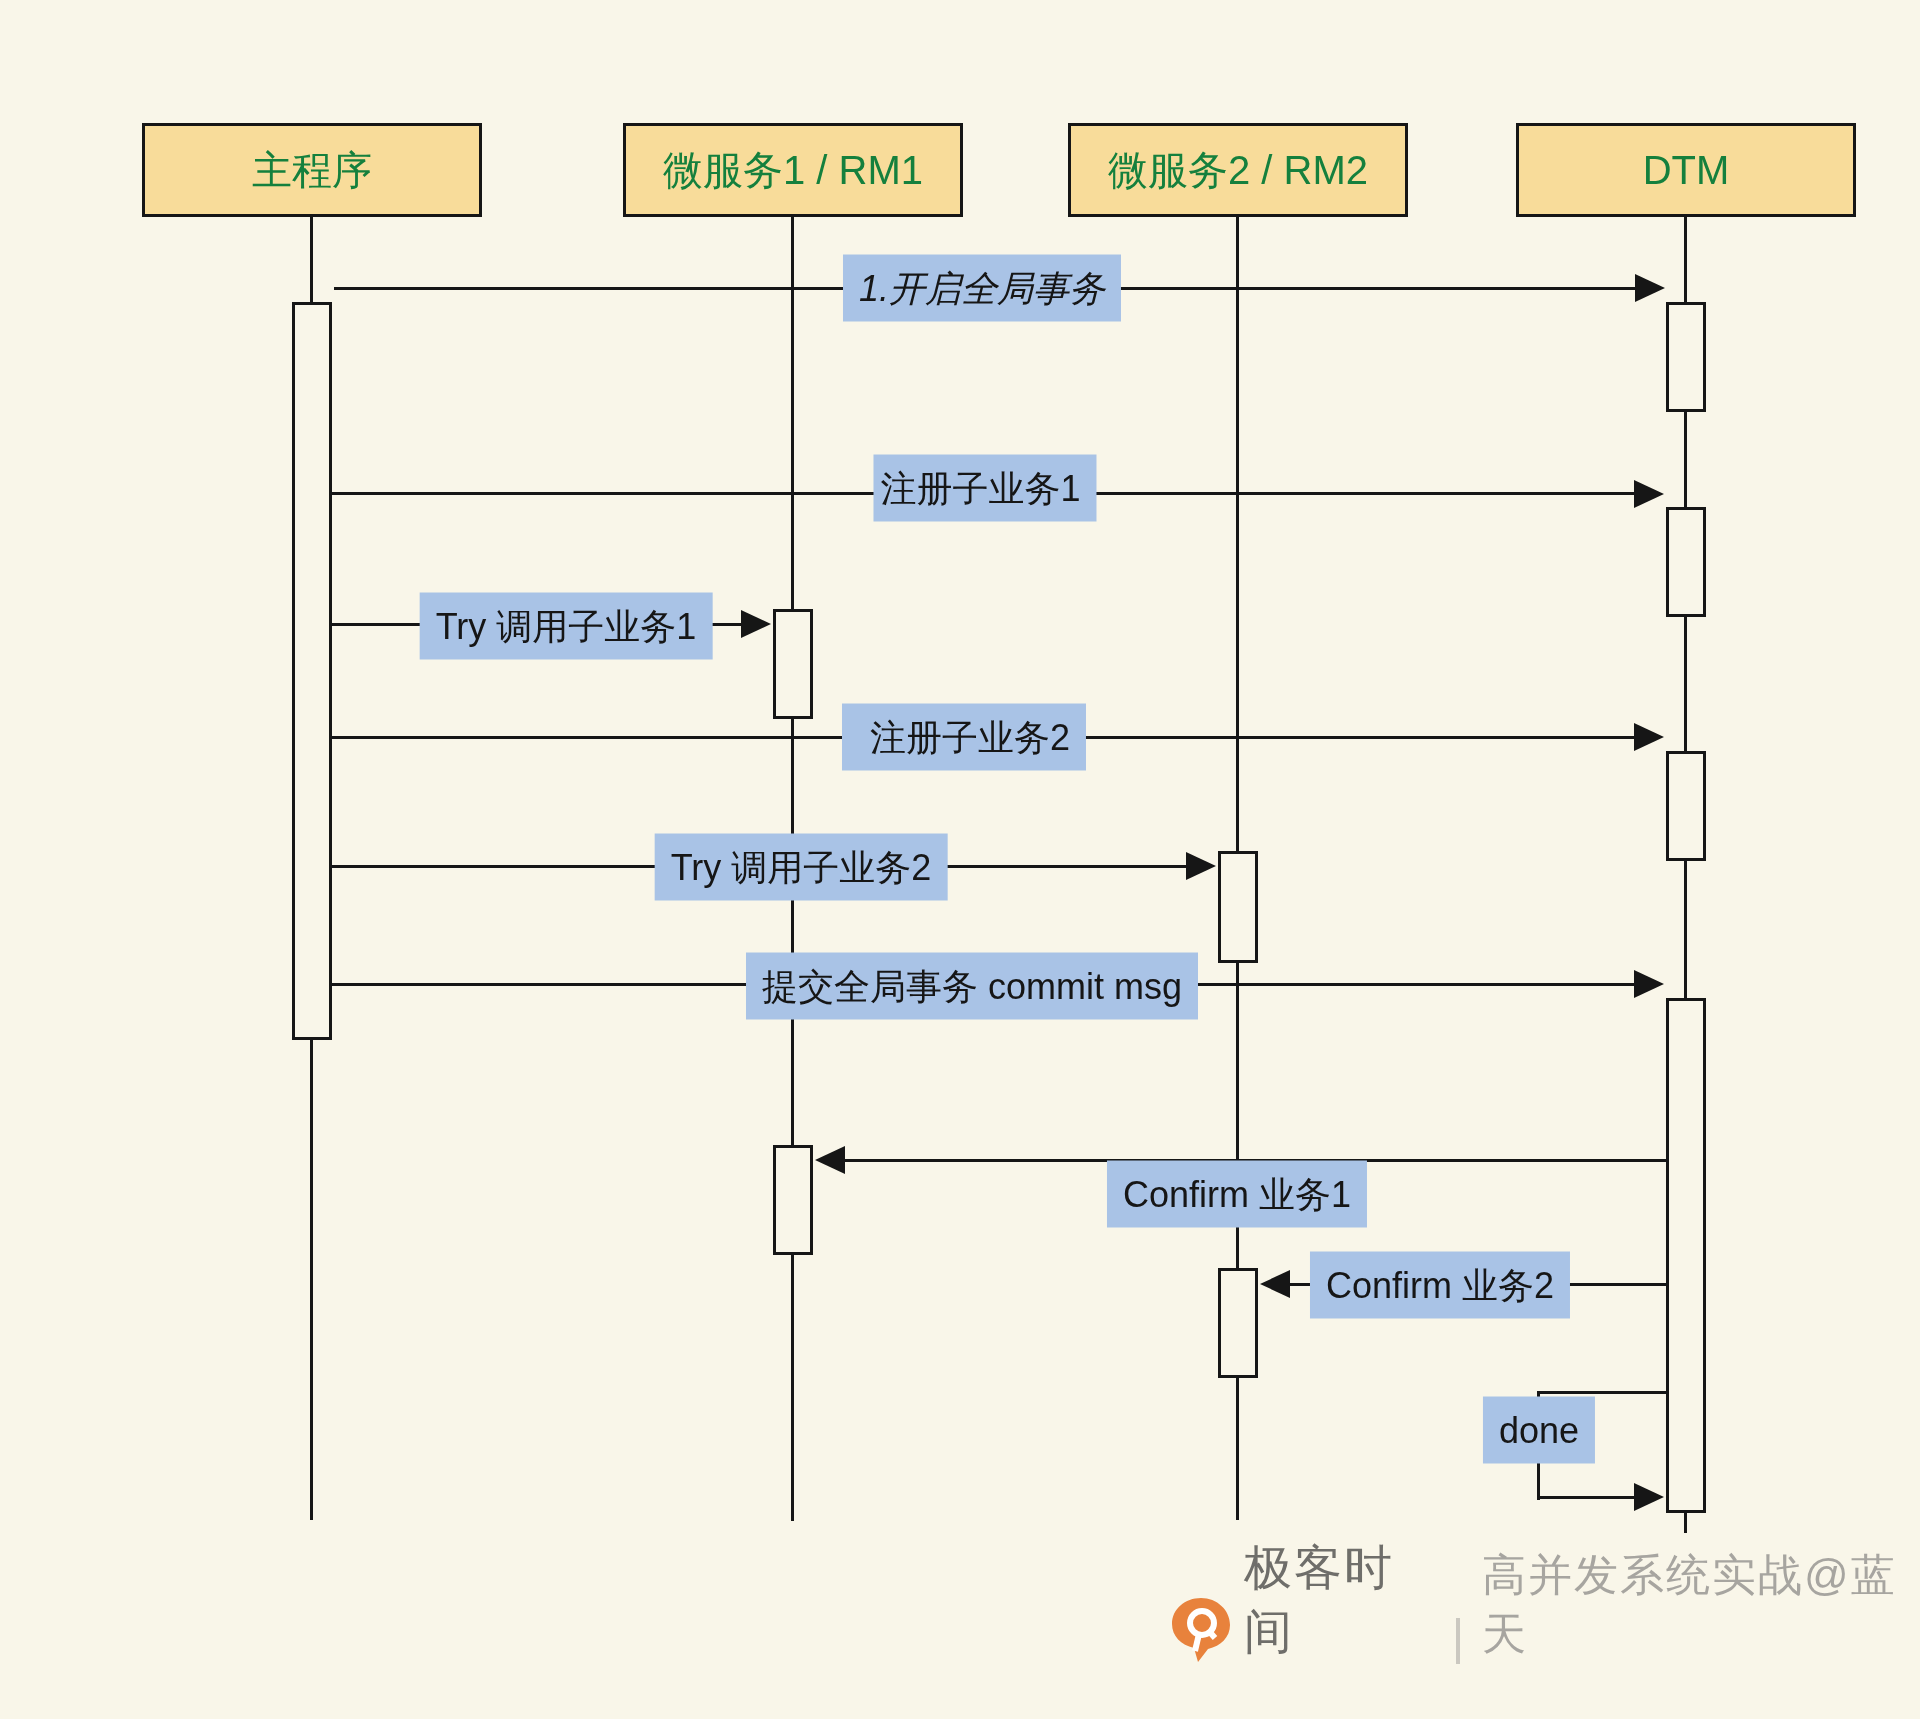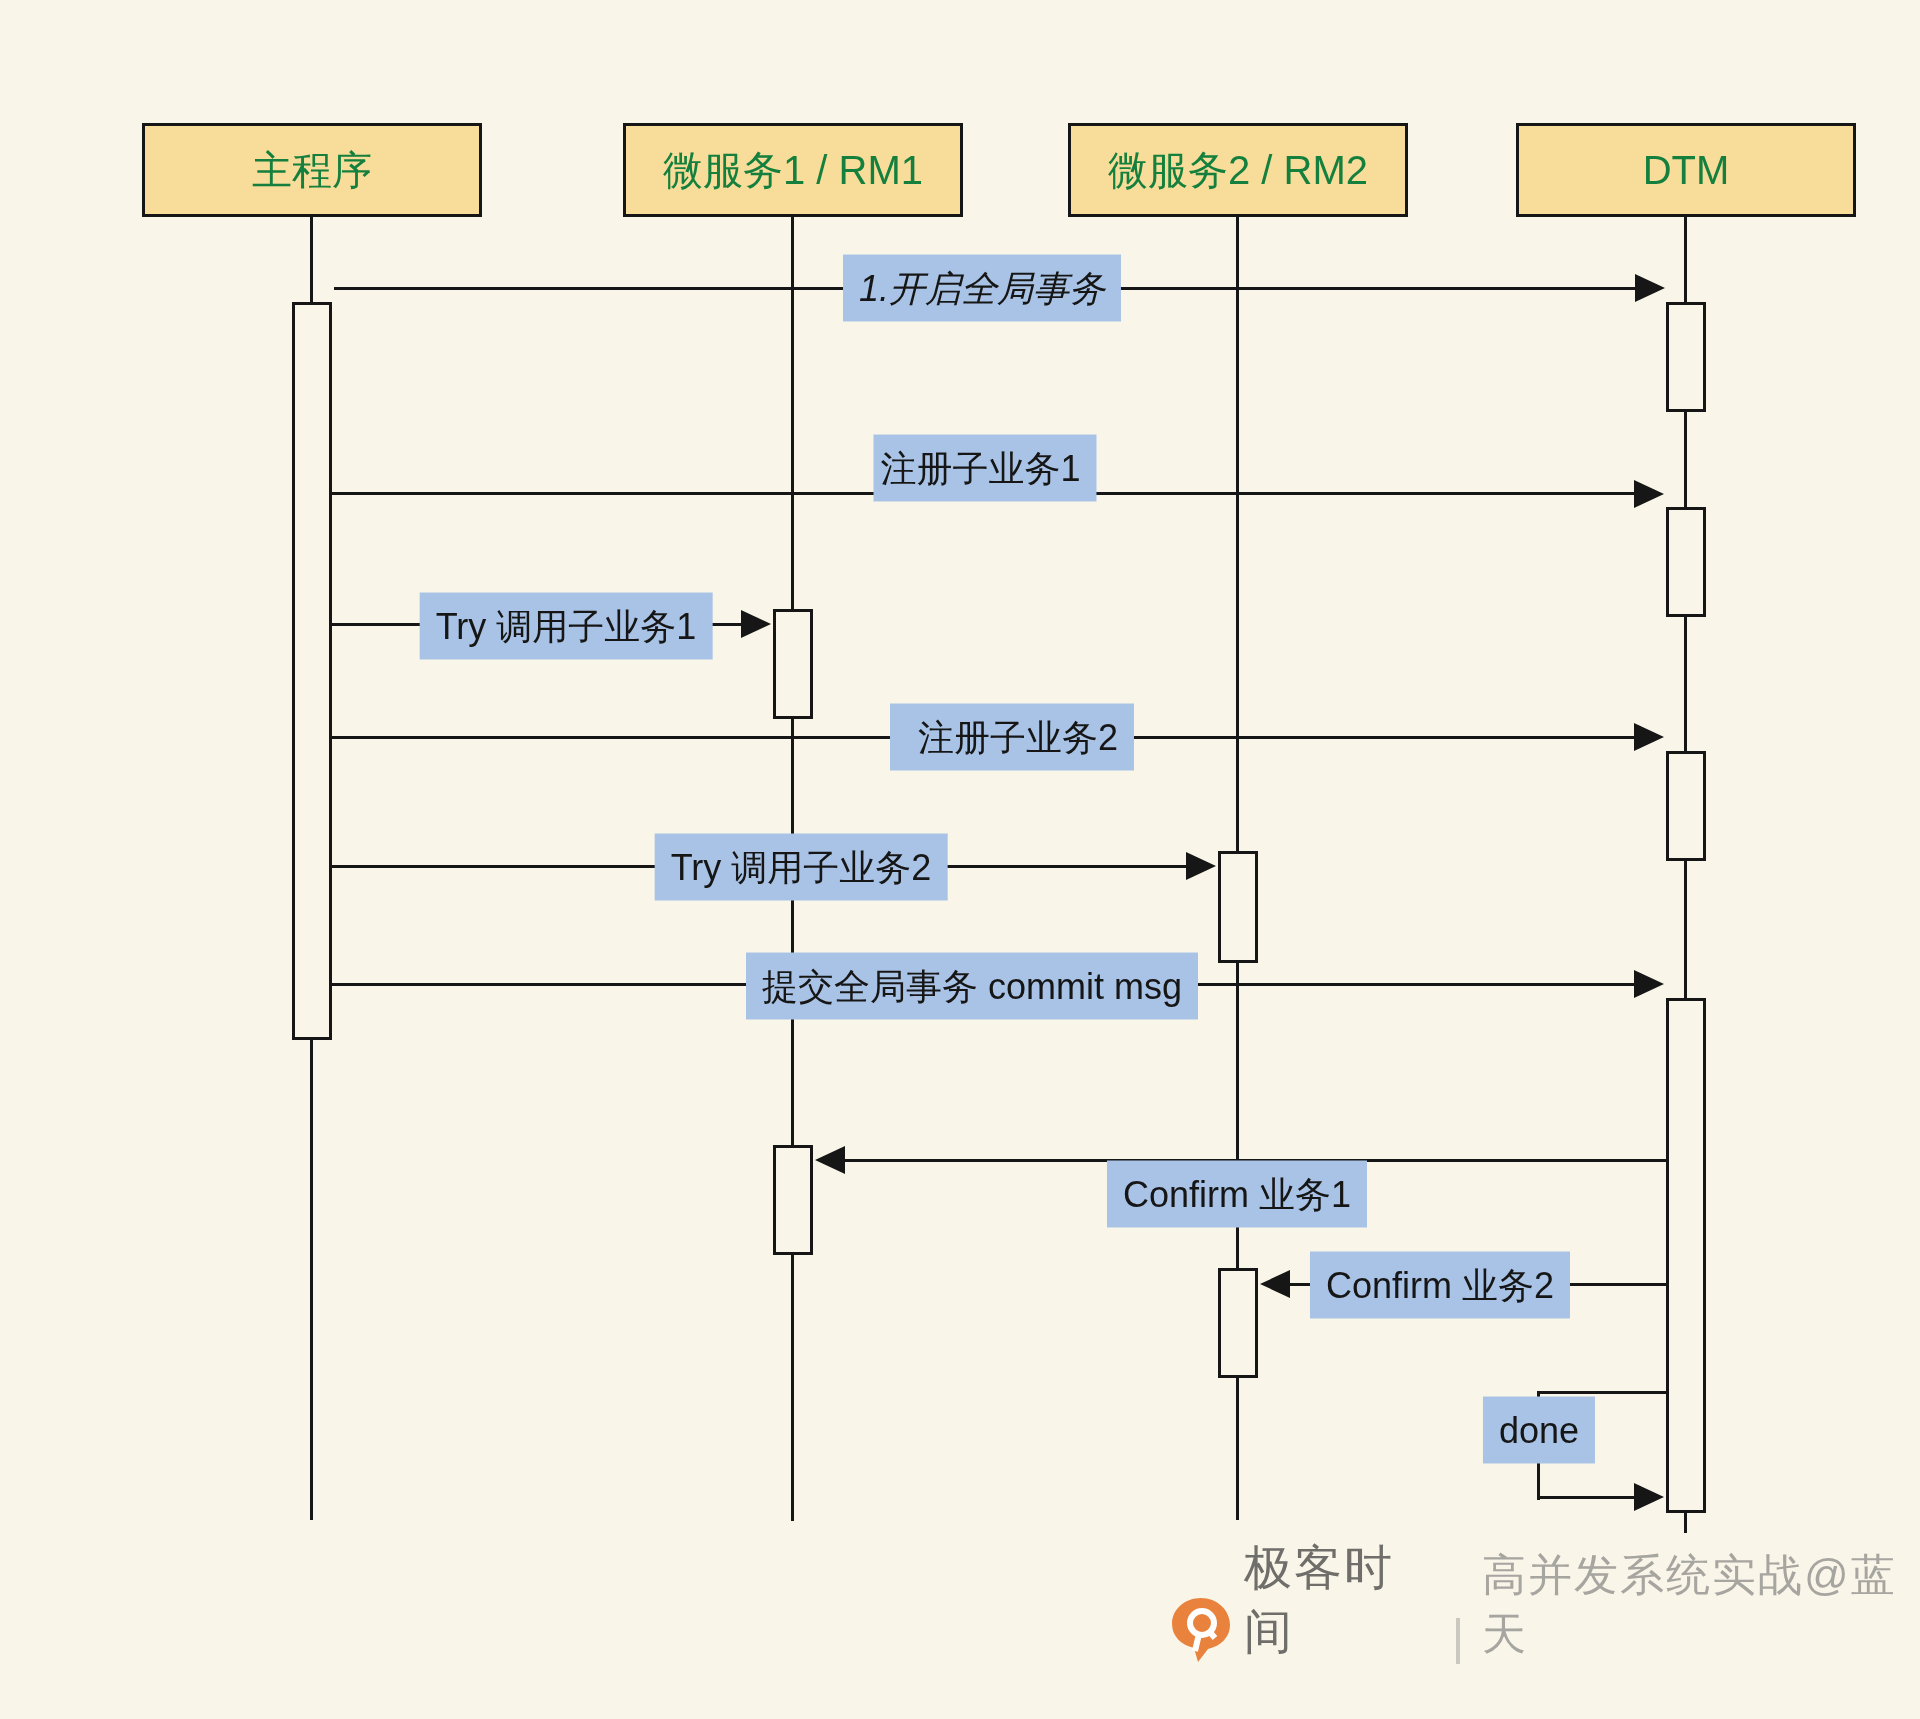--- a/index.html
+++ b/index.html
@@ -89,29 +89,29 @@
   <div class="act" style="left:1666px;top:507px;height:110px;"></div>
   <div class="act" style="left:1666px;top:751px;height:110px;"></div>
   <div class="act" style="left:1666px;top:998px;height:515px;"></div>
 
   <div class="mline" style="left:334px;top:287px;width:1303px;"></div>
   <div class="arr-r" style="left:1635px;top:274px;"></div>
   <div class="mlabel" style="left:982px;top:288px;font-style:italic;">1.开启全局事务</div>
 
   <div class="mline" style="left:332px;top:492px;width:1304px;"></div>
   <div class="arr-r" style="left:1634px;top:480px;"></div>
-  <div class="mlabel" style="left:985px;top:468px;padding-left:7px;">注册子业务1</div>
+  <div class="mlabel" style="left:985px;top:488px;padding-left:7px;">注册子业务1</div>
 
   <div class="mline" style="left:332px;top:623px;width:411px;"></div>
   <div class="arr-r" style="left:741px;top:610px;"></div>
   <div class="mlabel" style="left:566px;top:626px;">Try 调用子业务1</div>
 
   <div class="mline" style="left:332px;top:736px;width:1304px;"></div>
   <div class="arr-r" style="left:1634px;top:723px;"></div>
-  <div class="mlabel" style="left:1012px;top:737px;padding-left:28px;">注册子业务2</div>
+  <div class="mlabel" style="left:964px;top:737px;padding-left:28px;">注册子业务2</div>
 
   <div class="mline" style="left:332px;top:865px;width:856px;"></div>
   <div class="arr-r" style="left:1186px;top:852px;"></div>
   <div class="mlabel" style="left:801px;top:867px;">Try 调用子业务2</div>
 
   <div class="mline" style="left:332px;top:983px;width:1304px;"></div>
   <div class="arr-r" style="left:1634px;top:970px;"></div>
   <div class="mlabel" style="left:972px;top:986px;">提交全局事务 commit msg</div>
 
   <div class="mline" style="left:845px;top:1159px;width:821px;"></div>

